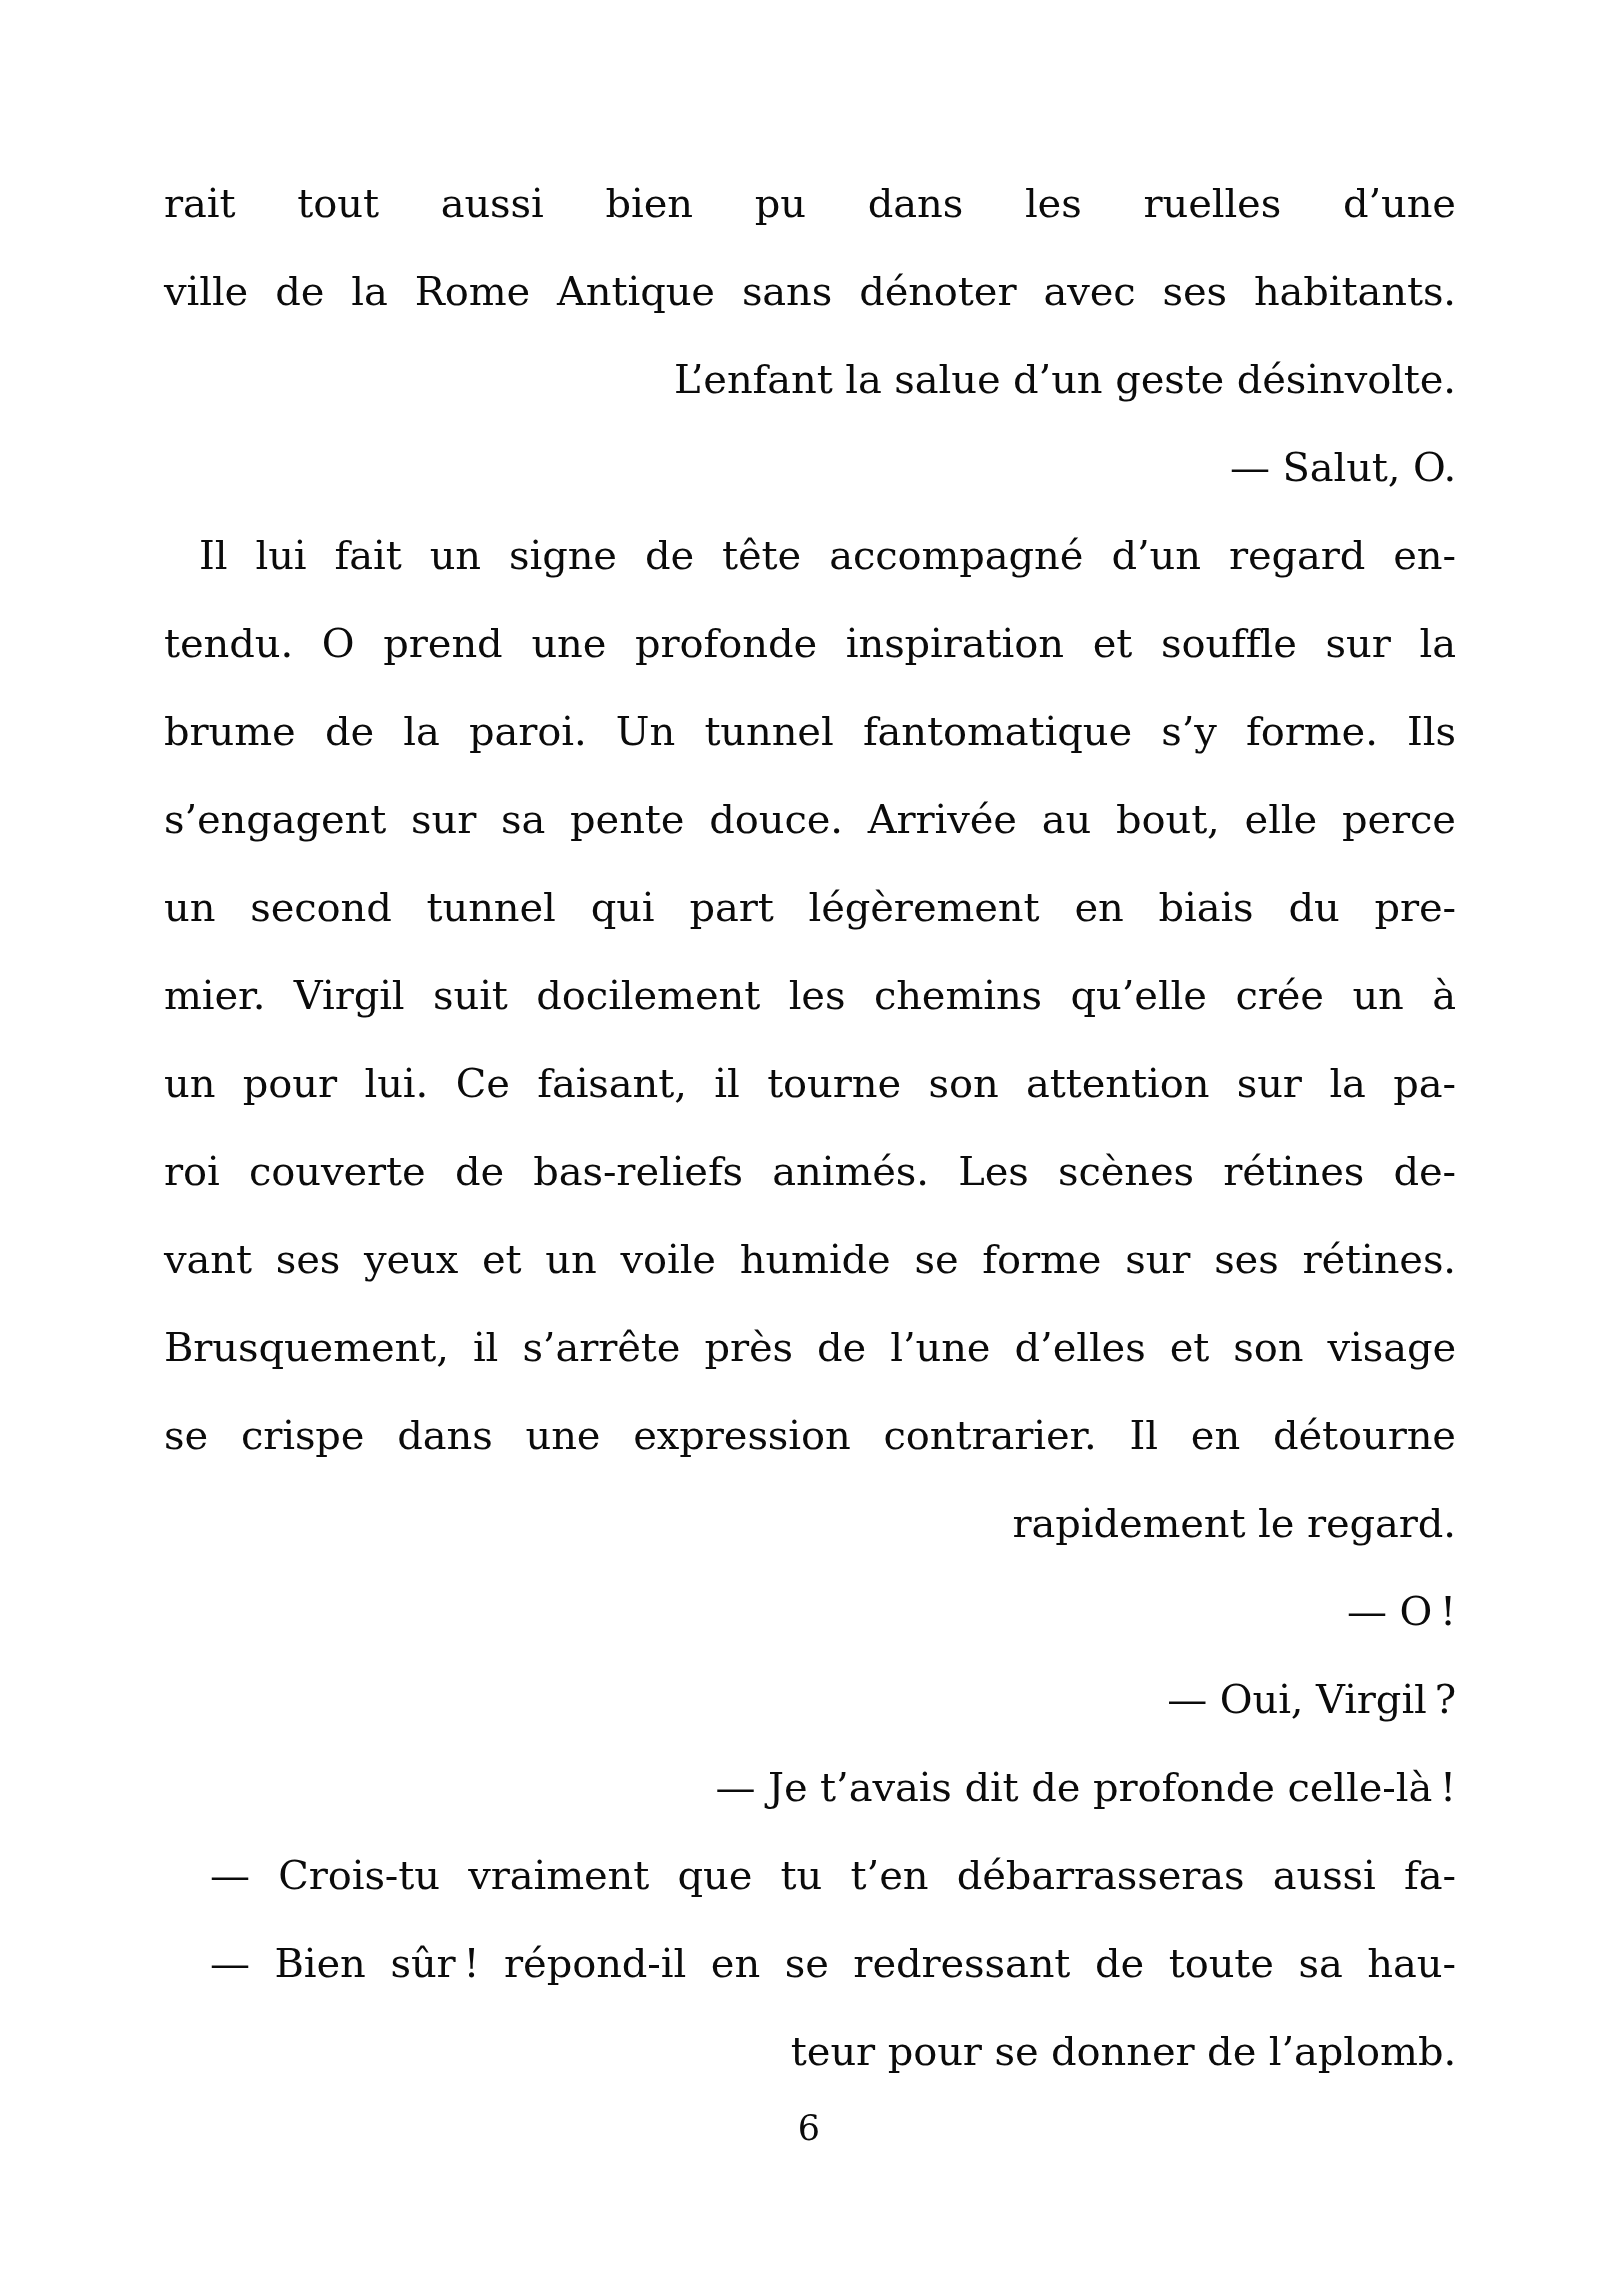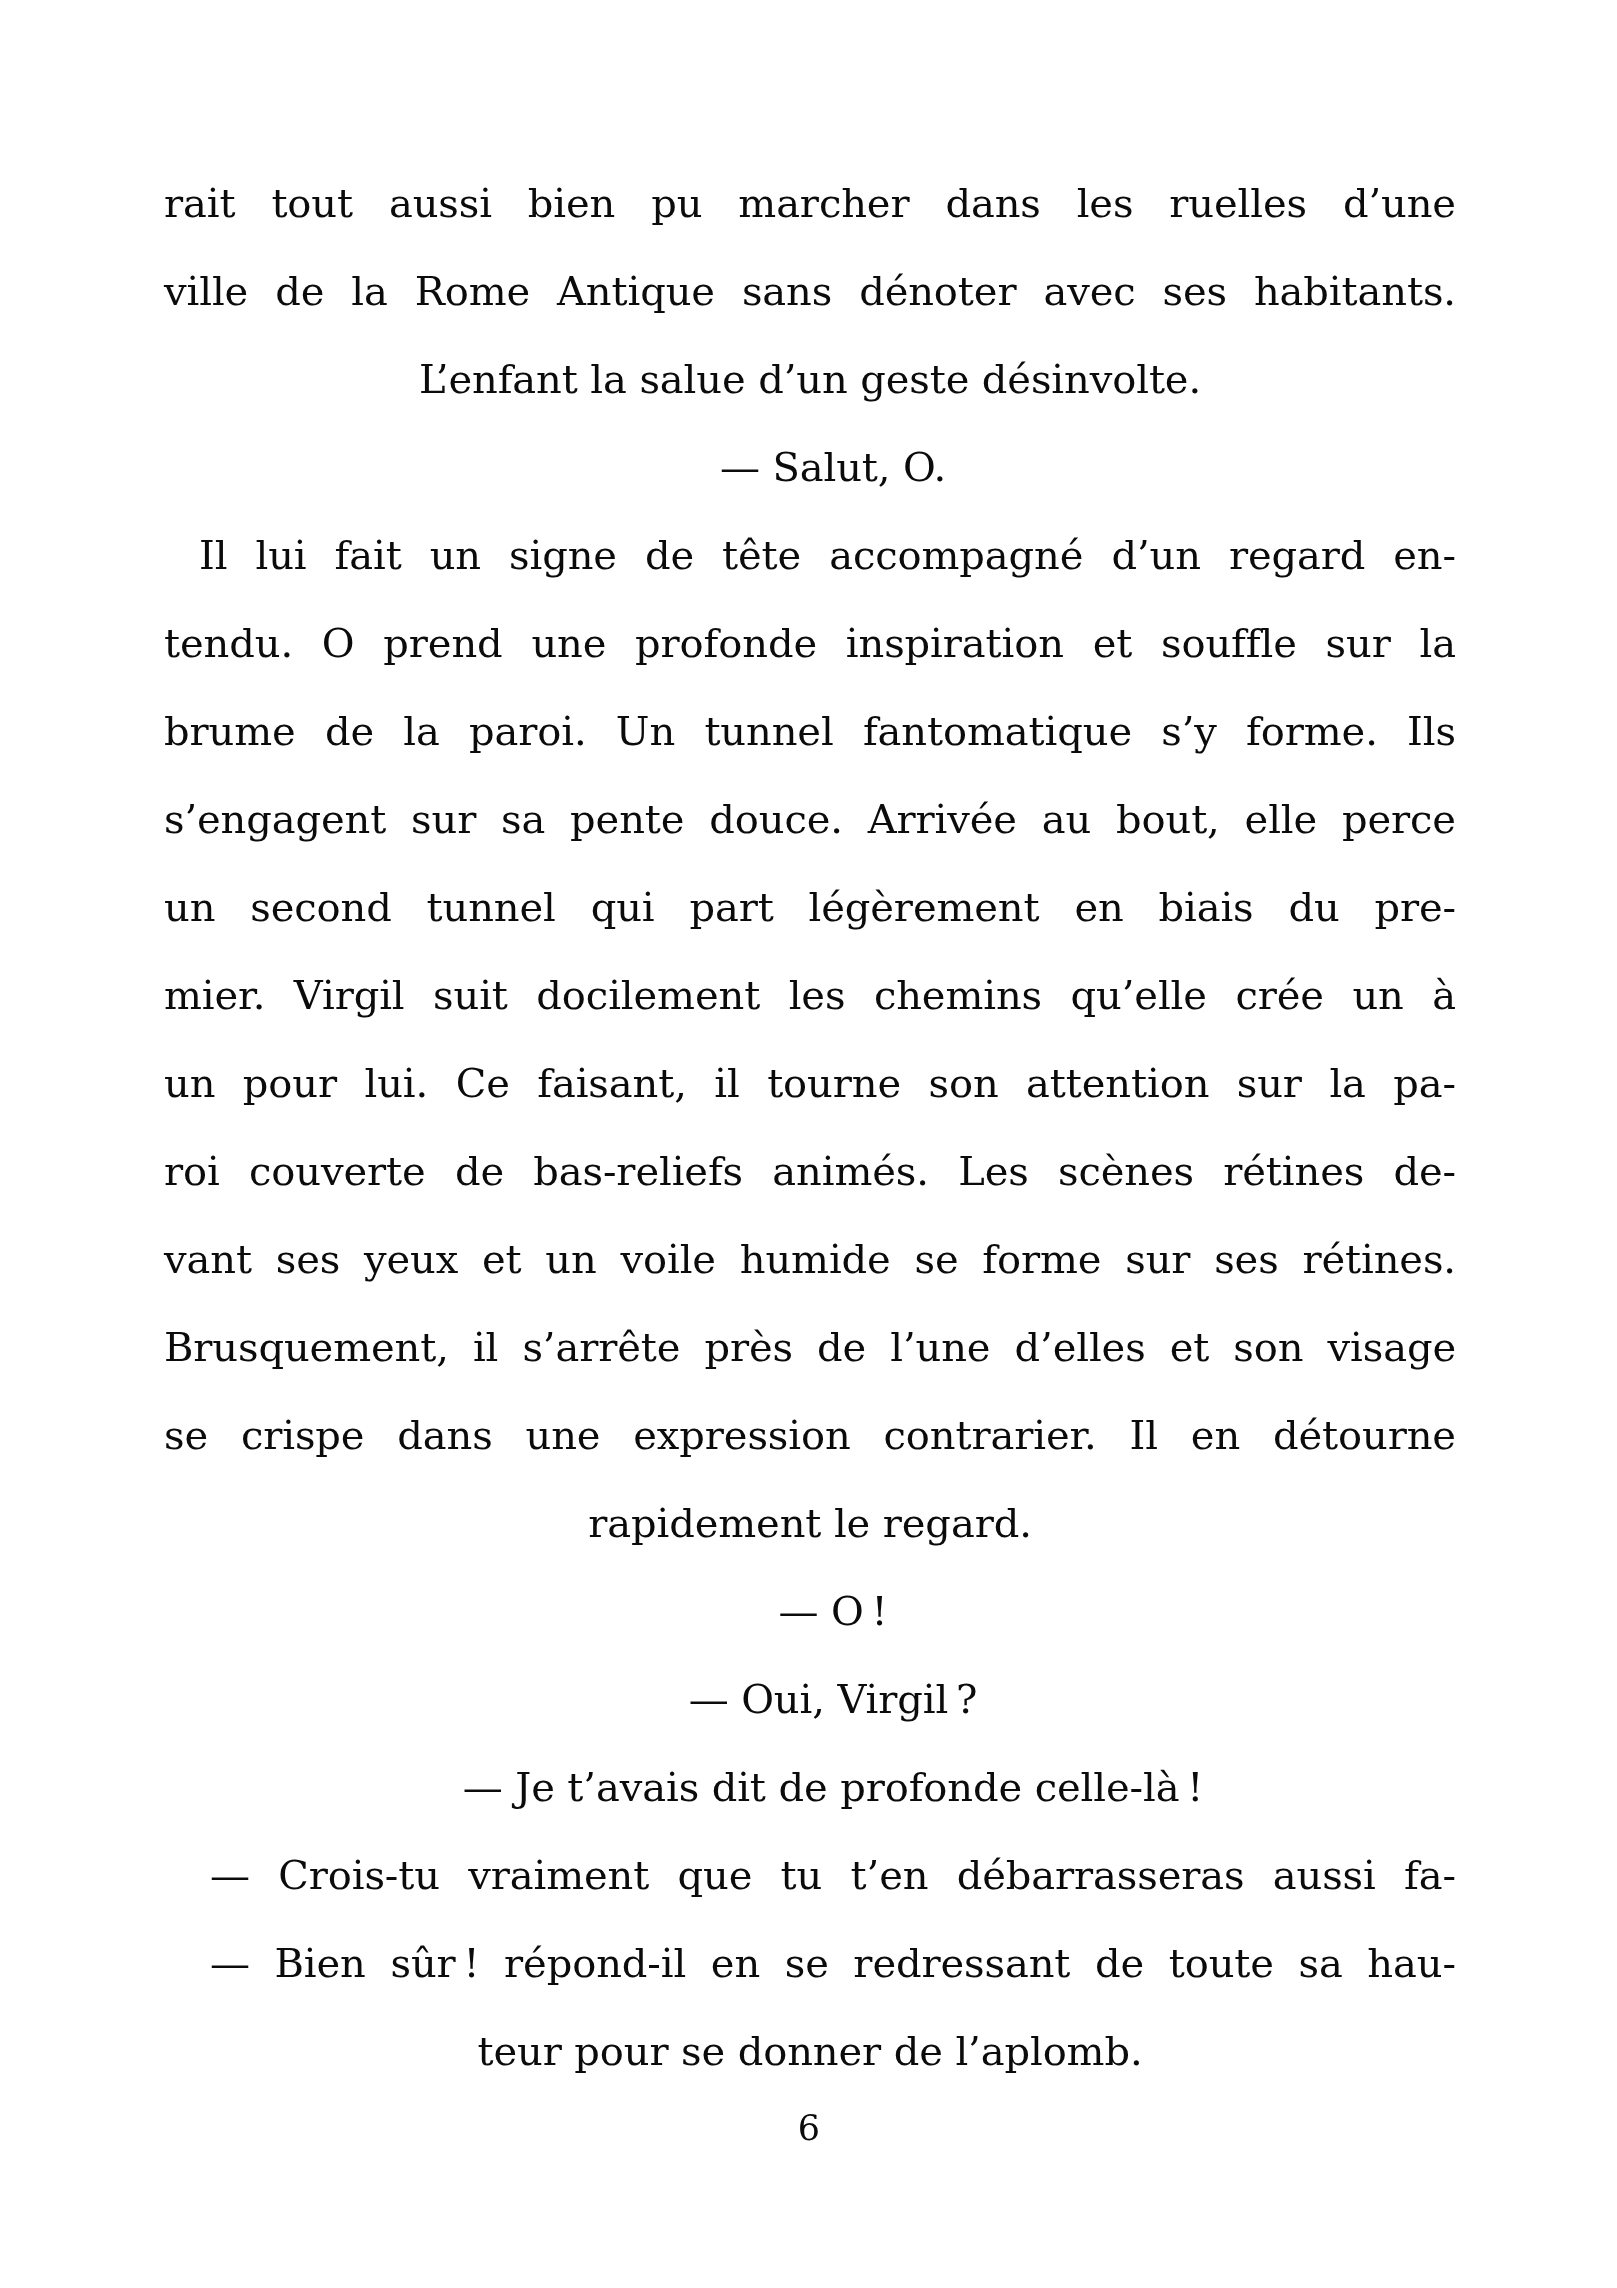--- a/index.html
+++ b/index.html
@@ -43,21 +43,21 @@
     justify-content: space-between;
     white-space: normal;
   }
   .line.just > span {
     white-space: pre;
   }
 
   
   .line.flush {
     display: block;
-    text-align: center;
+    text-align: right;
   }
 
   
   .line.indent {
     padding-left: 35px;
   }
 
   
   .line.dialog {
     padding-left: 46px;
@@ -82,21 +82,20 @@
 <div class="page">
 
   <div class="textblock">
 
     <div class="line just">
         <span>rait</span>
         <span>tout</span>
         <span>aussi</span>
         <span>bien</span>
         <span>pu</span>
-        <span>marcher</span>
         <span>dans</span>
         <span>les</span>
         <span>ruelles</span>
         <span>d’une</span>
       </div>
     <div class="line just">
         <span>ville</span>
         <span>de</span>
         <span>la</span>
         <span>Rome</span>

